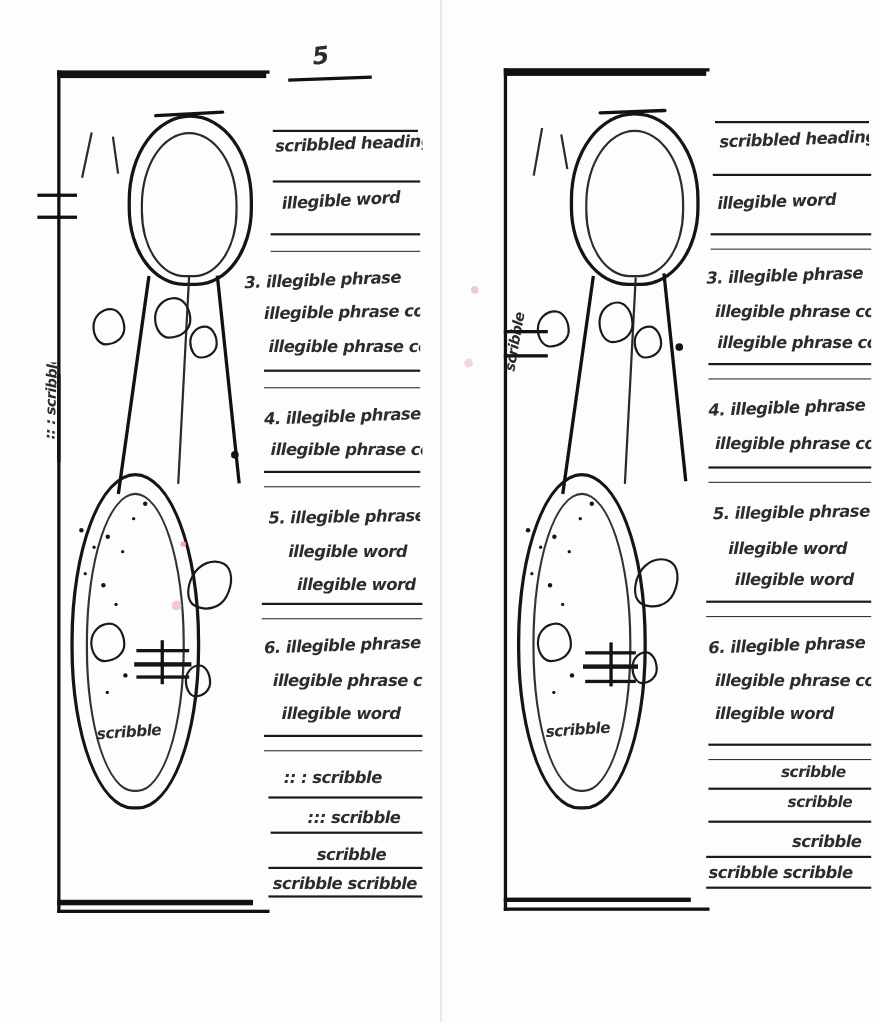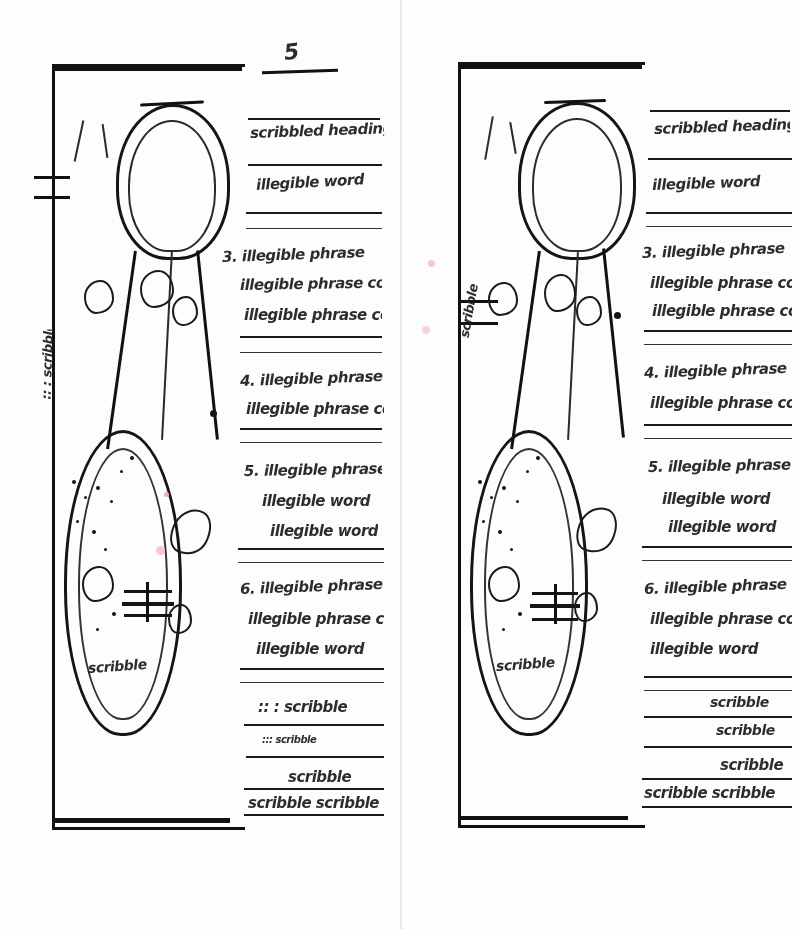--- a/index.html
+++ b/index.html
@@ -201,21 +201,21 @@
     <div class="rule thin" style="left:238px; top:562px; width:146px;"></div>
 
     <div class="hand" style="left:240px; top:580px; font-size:15px; width:144px; overflow:hidden; transform:rotate(-2deg);">6. illegible phrase</div>
     <div class="hand" style="left:248px; top:610px; font-size:15px; width:136px; overflow:hidden;">illegible phrase cont.</div>
     <div class="hand" style="left:256px; top:640px; font-size:15px; width:120px; overflow:hidden;">illegible word</div>
     <div class="rule" style="left:240px; top:668px; width:144px;"></div>
     <div class="rule thin" style="left:240px; top:682px; width:144px;"></div>
 
     <div class="hand" style="left:258px; top:698px; font-size:15px; width:122px; overflow:hidden;">:: : scribble</div>
     <div class="rule" style="left:244px; top:724px; width:140px;"></div>
-    <div class="hand" style="left:262px; top:734px; font-size:10px; width:114px; overflow:hidden;">::: scribble</div>
+    <div class="hand" style="left:250px; top:734px; font-size:15px; width:114px; overflow:hidden;text-align:right;">::: scribble</div>
     <div class="rule" style="left:246px; top:756px; width:138px;"></div>
     <div class="hand" style="left:288px; top:768px; font-size:15px; width:94px; overflow:hidden;">scribble</div>
     <div class="rule" style="left:244px; top:788px; width:140px;"></div>
     <div class="hand" style="left:248px; top:794px; font-size:15px; width:136px; overflow:hidden;">scribble scribble</div>
     <div class="rule" style="left:244px; top:814px; width:140px;"></div>
   </div>
 
   <div class="half half-right">
 
     <div class="frame" style="left:58px; top:62px; width:184px; height:760px;"></div>

